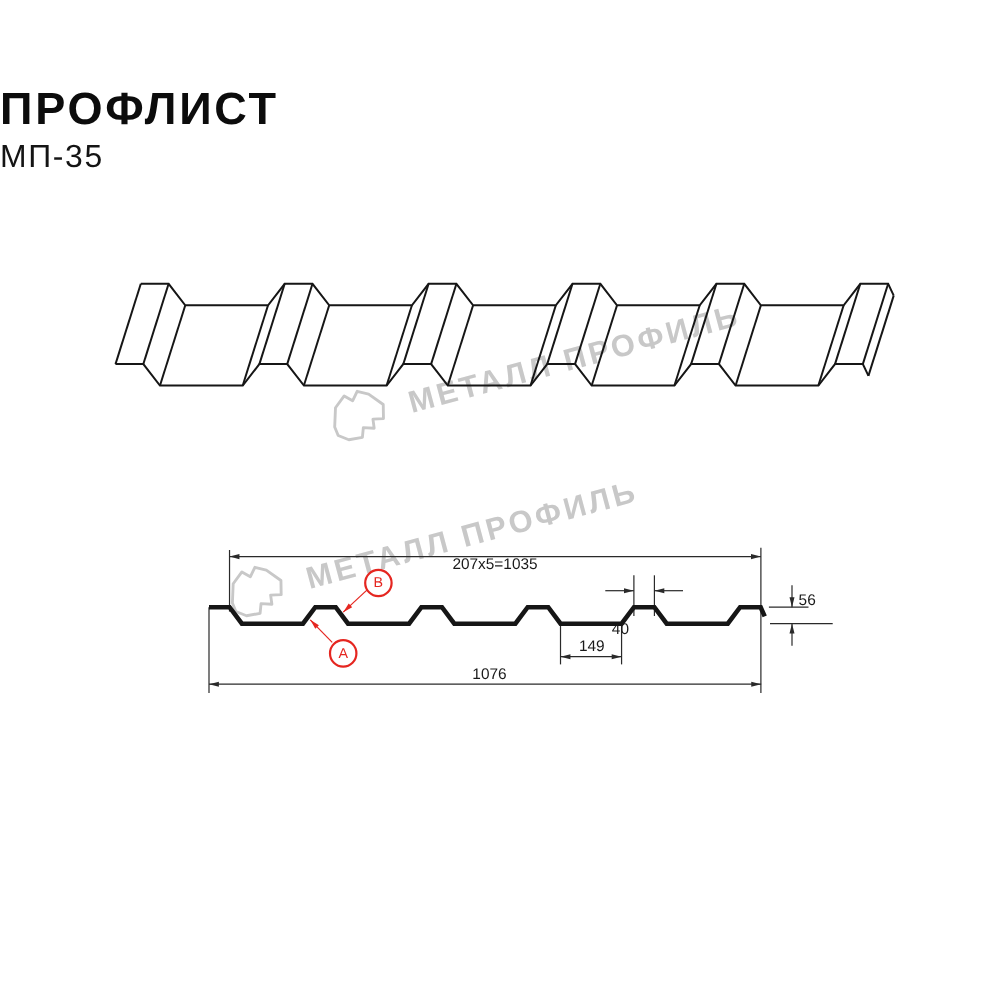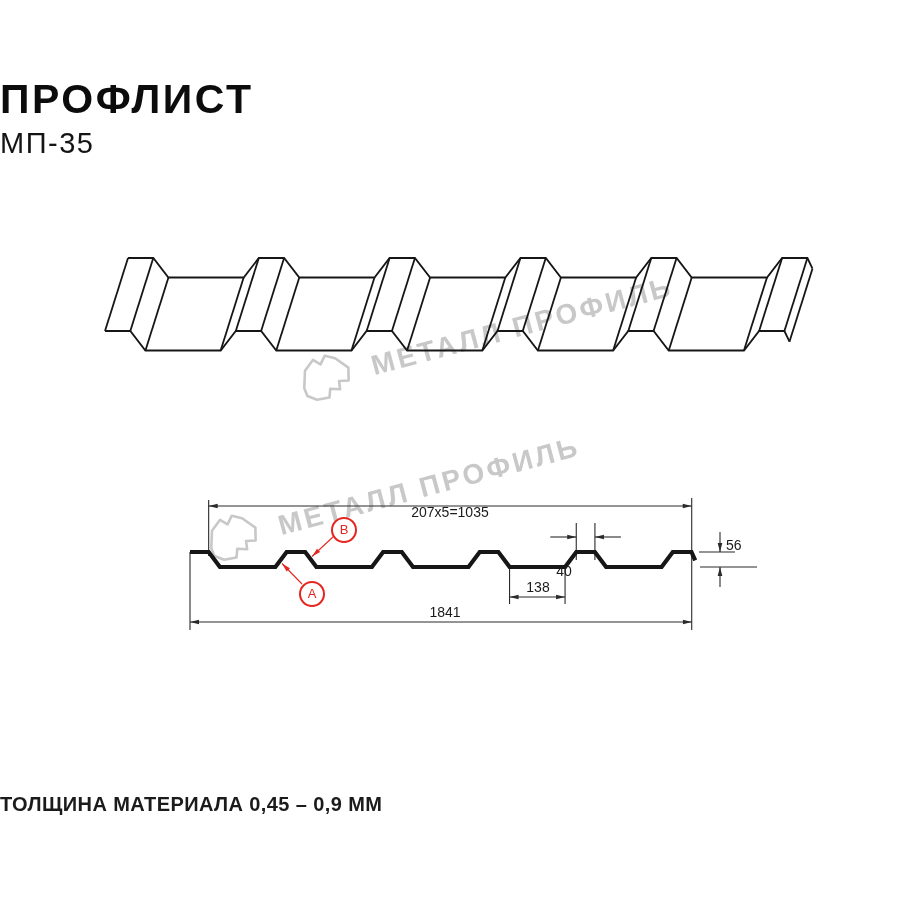--- a/index.html
+++ b/index.html
@@ -109,20 +109,19 @@
       <line x1="122" y1="94" x2="102" y2="73.5" stroke="#e52620" stroke-width="1.1"></line>
       <polygon points="102,73.5 109.93121314994552,78.33589267562164 106.63861618741036,81.54818239516814" fill="#e52620"></polygon>
       <line x1="154" y1="46" x2="132" y2="66.5" stroke="#e52620" stroke-width="1.1"></line>
       <polygon points="132,66.5 137.01650276311622,58.681771298583854 140.15244051957538,62.0471679152717" fill="#e52620"></polygon>
       <path d="M10.0,62.0 L28.7,62.0 L39.9,77.0 L95.4,77.0 L106.6,62.0 L125.2,62.0 L136.4,77.0 L191.9,77.0 L203.1,62.0 L221.8,62.0 L233.0,77.0 L288.5,77.0 L299.7,62.0 L318.4,62.0 L329.6,77.0 L385.1,77.0 L396.3,62.0 L414.9,62.0 L426.1,77.0 L481.6,77.0 L492.8,62.0 L511.5,62.0 L515.2,70.3" fill="none" stroke="#161616" stroke-width="4.2" stroke-linejoin="miter"></path>
     </svg>
 
   <div class="dim-label" style="left:450px;top:484px;margin-top:36px;">207x5=1035</div>
   <div class="dim-label" style="left:564px;top:533px;margin-top:46px;">40</div>
   <div class="dim-label no-shift" style="left:726px;top:537px;">56</div>
-  <div class="dim-label" style="left:538px;top:595px;">138</div>
-  <div class="dim-label" style="left:445px;top:620px;">1841</div>
+  <div class="dim-label" style="left:538px;top:595px;">149</div>
+  <div class="dim-label" style="left:445px;top:620px;">1076</div>
 
   <div class="marker" style="left:299px;top:581px;">A</div>
   <div class="marker" style="left:331px;top:517px;">B</div>
 
-  <div class="center-text footer-note">ТОЛЩИНА МАТЕРИАЛА 0,45 – 0,9 ММ</div>
 </div>
 
 </body></html>

